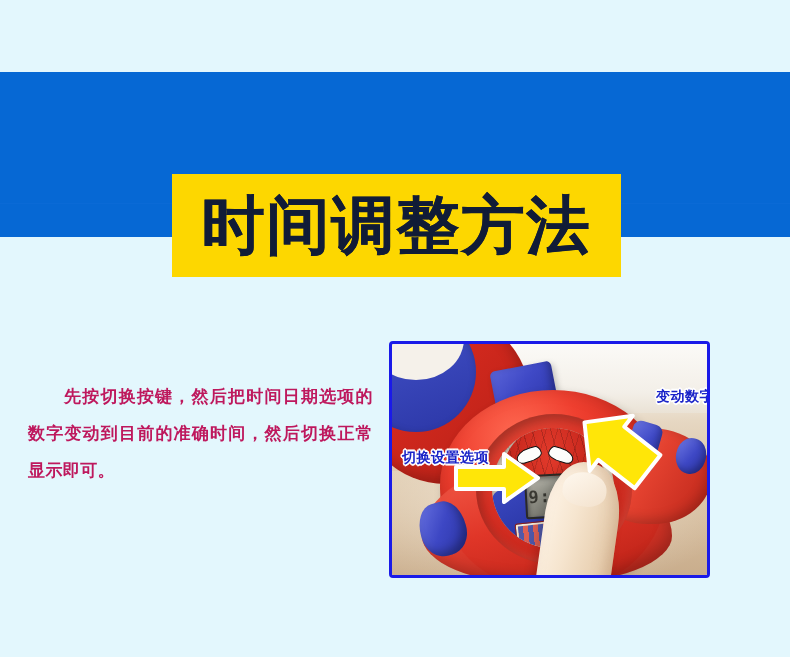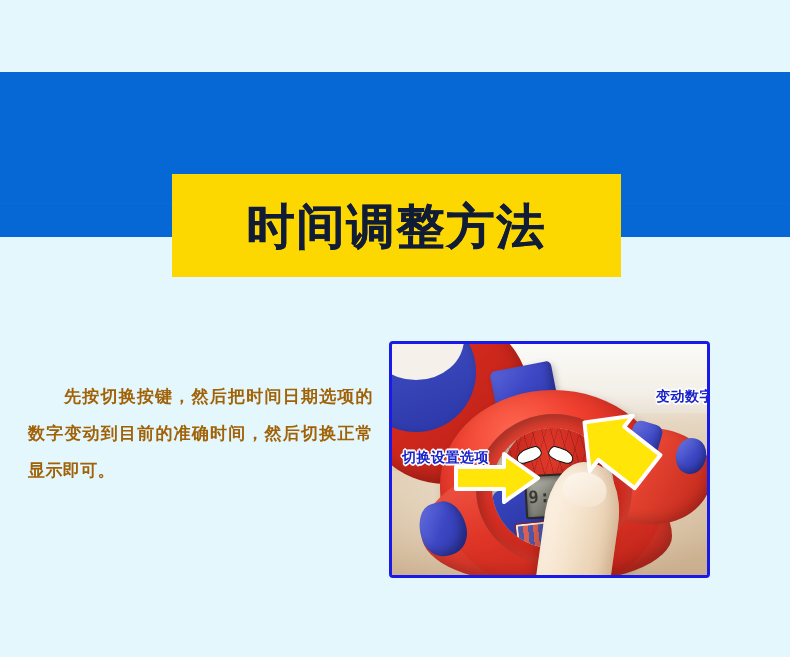--- a/index.html
+++ b/index.html
@@ -38,39 +38,39 @@
     top: 102px;
     width: 449px;
     height: 103px;
     background: #fdd700;
     display: flex;
     align-items: center;
     justify-content: center;
   }
   .title-text {
     font-family: "DejaVu Sans", sans-serif;
-    font-size: 48px;
+    font-size: 63px;
     font-weight: bold;
     color: #111c37;
     letter-spacing: 2px;
     line-height: 1;
     white-space: nowrap;
     -webkit-text-stroke: 0.4px #111c37;
   }
 
   
   .body-copy {
     position: absolute;
     left: 28px;
     top: 378px;
     width: 345px;
     font-family: "DejaVu Sans", sans-serif;
     font-size: 17px;
     font-weight: bold;
-    color: #a16207;
+    color: #be185d;
     line-height: 37px;
     text-indent: 36px;
     letter-spacing: 0.4px;
     text-align: justify;
     text-justify: inter-character;
   }
 
   
   .photo-frame {
     position: absolute;

